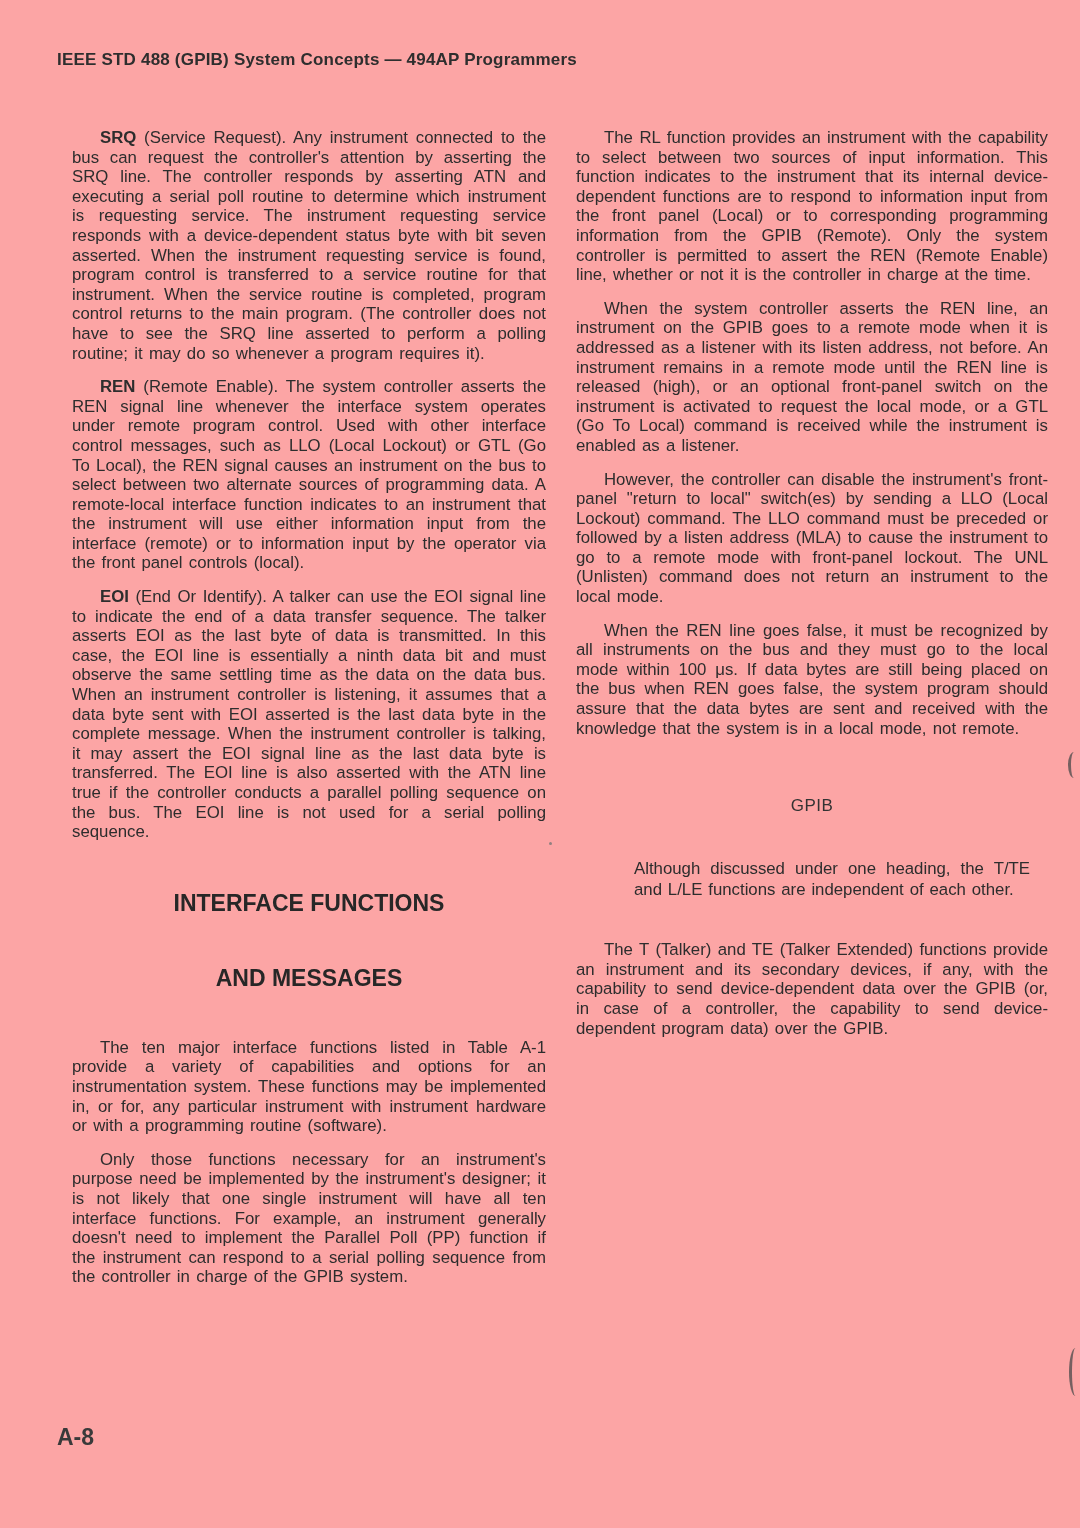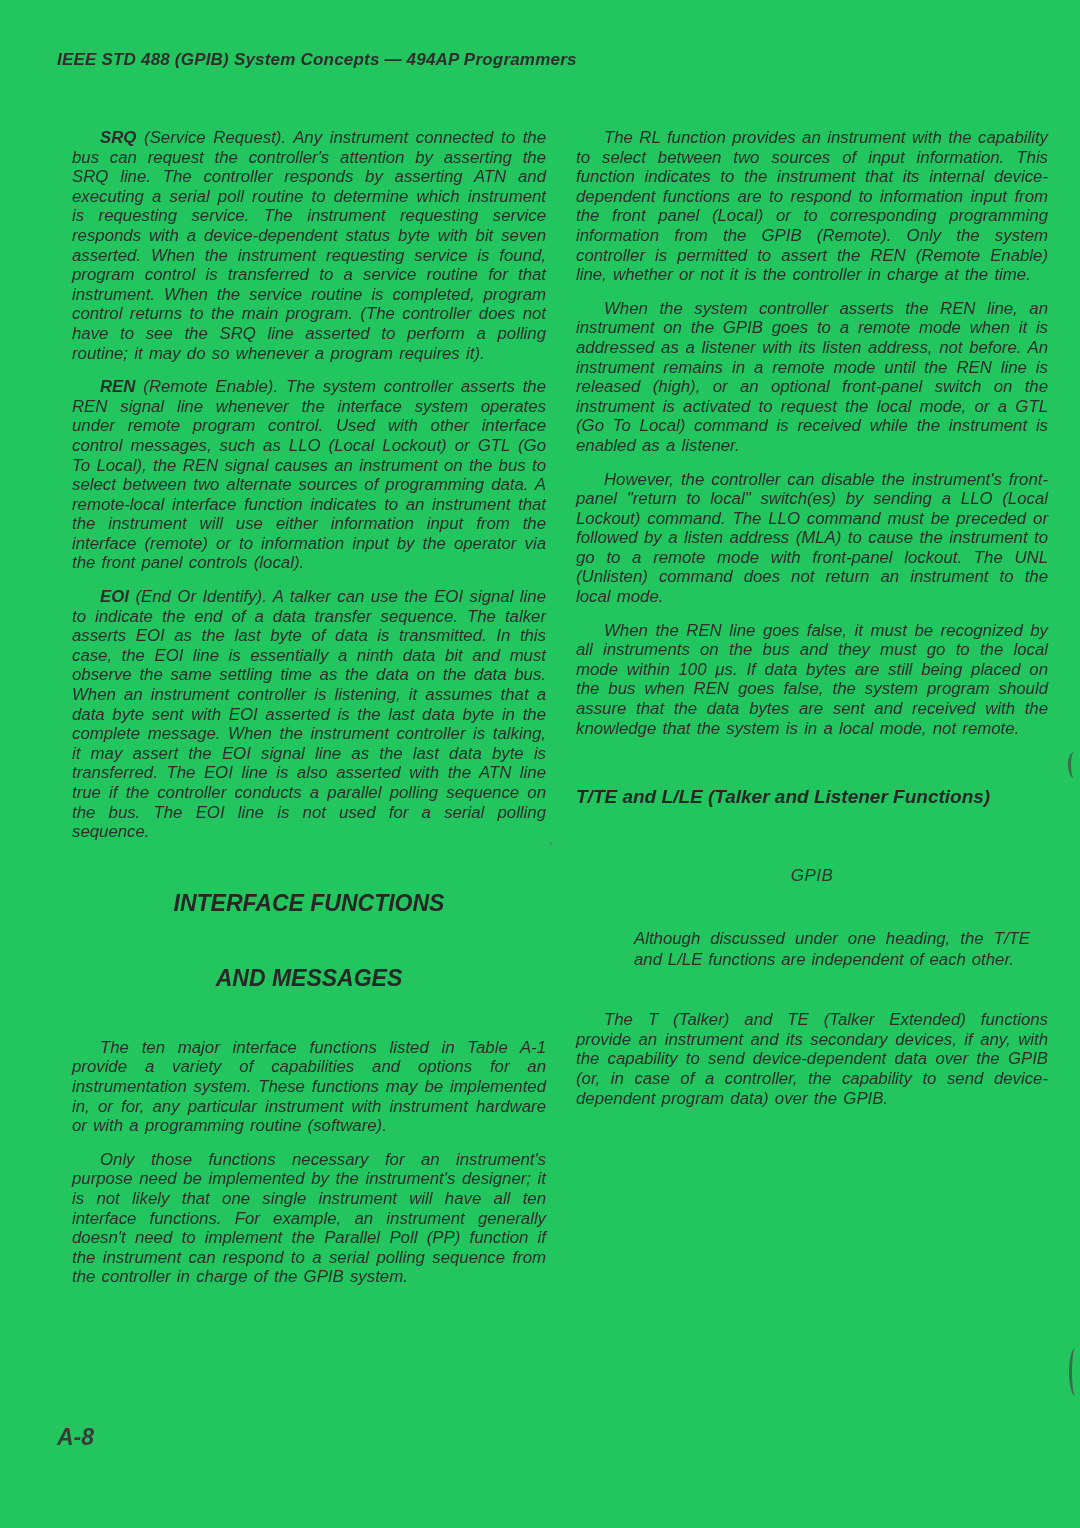--- a/index.html
+++ b/index.html
@@ -1,23 +1,22 @@
 <!DOCTYPE html>
 <html><head>
 <meta charset="utf-8">
 <style>
   html,body { margin:0; padding:0; }
   body { background:#888; font-family:"Liberation Sans", sans-serif; }
   .page {
     position:relative;
     width:1080px; height:1528px;
-    background:#22c55e;
+    background:#fca5a5;
     overflow:hidden;
     color:#2b2b2b;
-    font-style:italic;
   }
   .header {
     position:absolute; left:57px; top:50px;
     font-size:17px; font-weight:bold; letter-spacing:0.2px;
     color:#2e2e2e;
   }
   .col { position:absolute; top:128px; }
   .col.left  { left:72px;  width:474px; }
   .col.right { left:576px; width:472px; }
   p.body {
@@ -96,21 +95,20 @@
   </div>
 
   <div class="col right">
 
 
     <p class="body">The RL function provides an instrument with the capability to select between two sources of input information. This function indicates to the instrument that its internal device-dependent functions are to respond to information input from the front panel (Local) or to corresponding programming information from the GPIB (Remote). Only the system controller is permitted to assert the REN (Remote Enable) line, whether or not it is the controller in charge at the time.</p>
     <p class="body">When the system controller asserts the REN line, an instrument on the GPIB goes to a remote mode when it is addressed as a listener with its listen address, not before. An instrument remains in a remote mode until the REN line is released (high), or an optional front-panel switch on the instrument is activated to request the local mode, or a GTL (Go To Local) command is received while the instrument is enabled as a listener.</p>
     <p class="body">However, the controller can disable the instrument's front-panel "return to local" switch(es) by sending a LLO (Local Lockout) command. The LLO command must be preceded or followed by a listen address (MLA) to cause the instrument to go to a remote mode with front-panel lockout. The UNL (Unlisten) command does not return an instrument to the local mode.</p>
     <p class="body">When the REN line goes false, it must be recognized by all instruments on the bus and they must go to the local mode within 100 μs. If data bytes are still being placed on the bus when REN goes false, the system program should assure that the data bytes are sent and received with the knowledge that the system is in a local mode, not remote.</p>
 
-    <div class="sub-heading tte">T/TE and L/LE (Talker and Listener Functions)</div>
 
     <div class="note-label">GPIB</div>
 
     <p class="note-text">Although discussed under one heading, the T/TE and L/LE functions are independent of each other.</p>
 
     <p class="body last">The T (Talker) and TE (Talker Extended) functions provide an instrument and its secondary devices, if any, with the capability to send device-dependent data over the GPIB (or, in case of a controller, the capability to send device-dependent program data) over the GPIB.</p>
   </div>
 
   <div class="footer">A-8</div>
 

